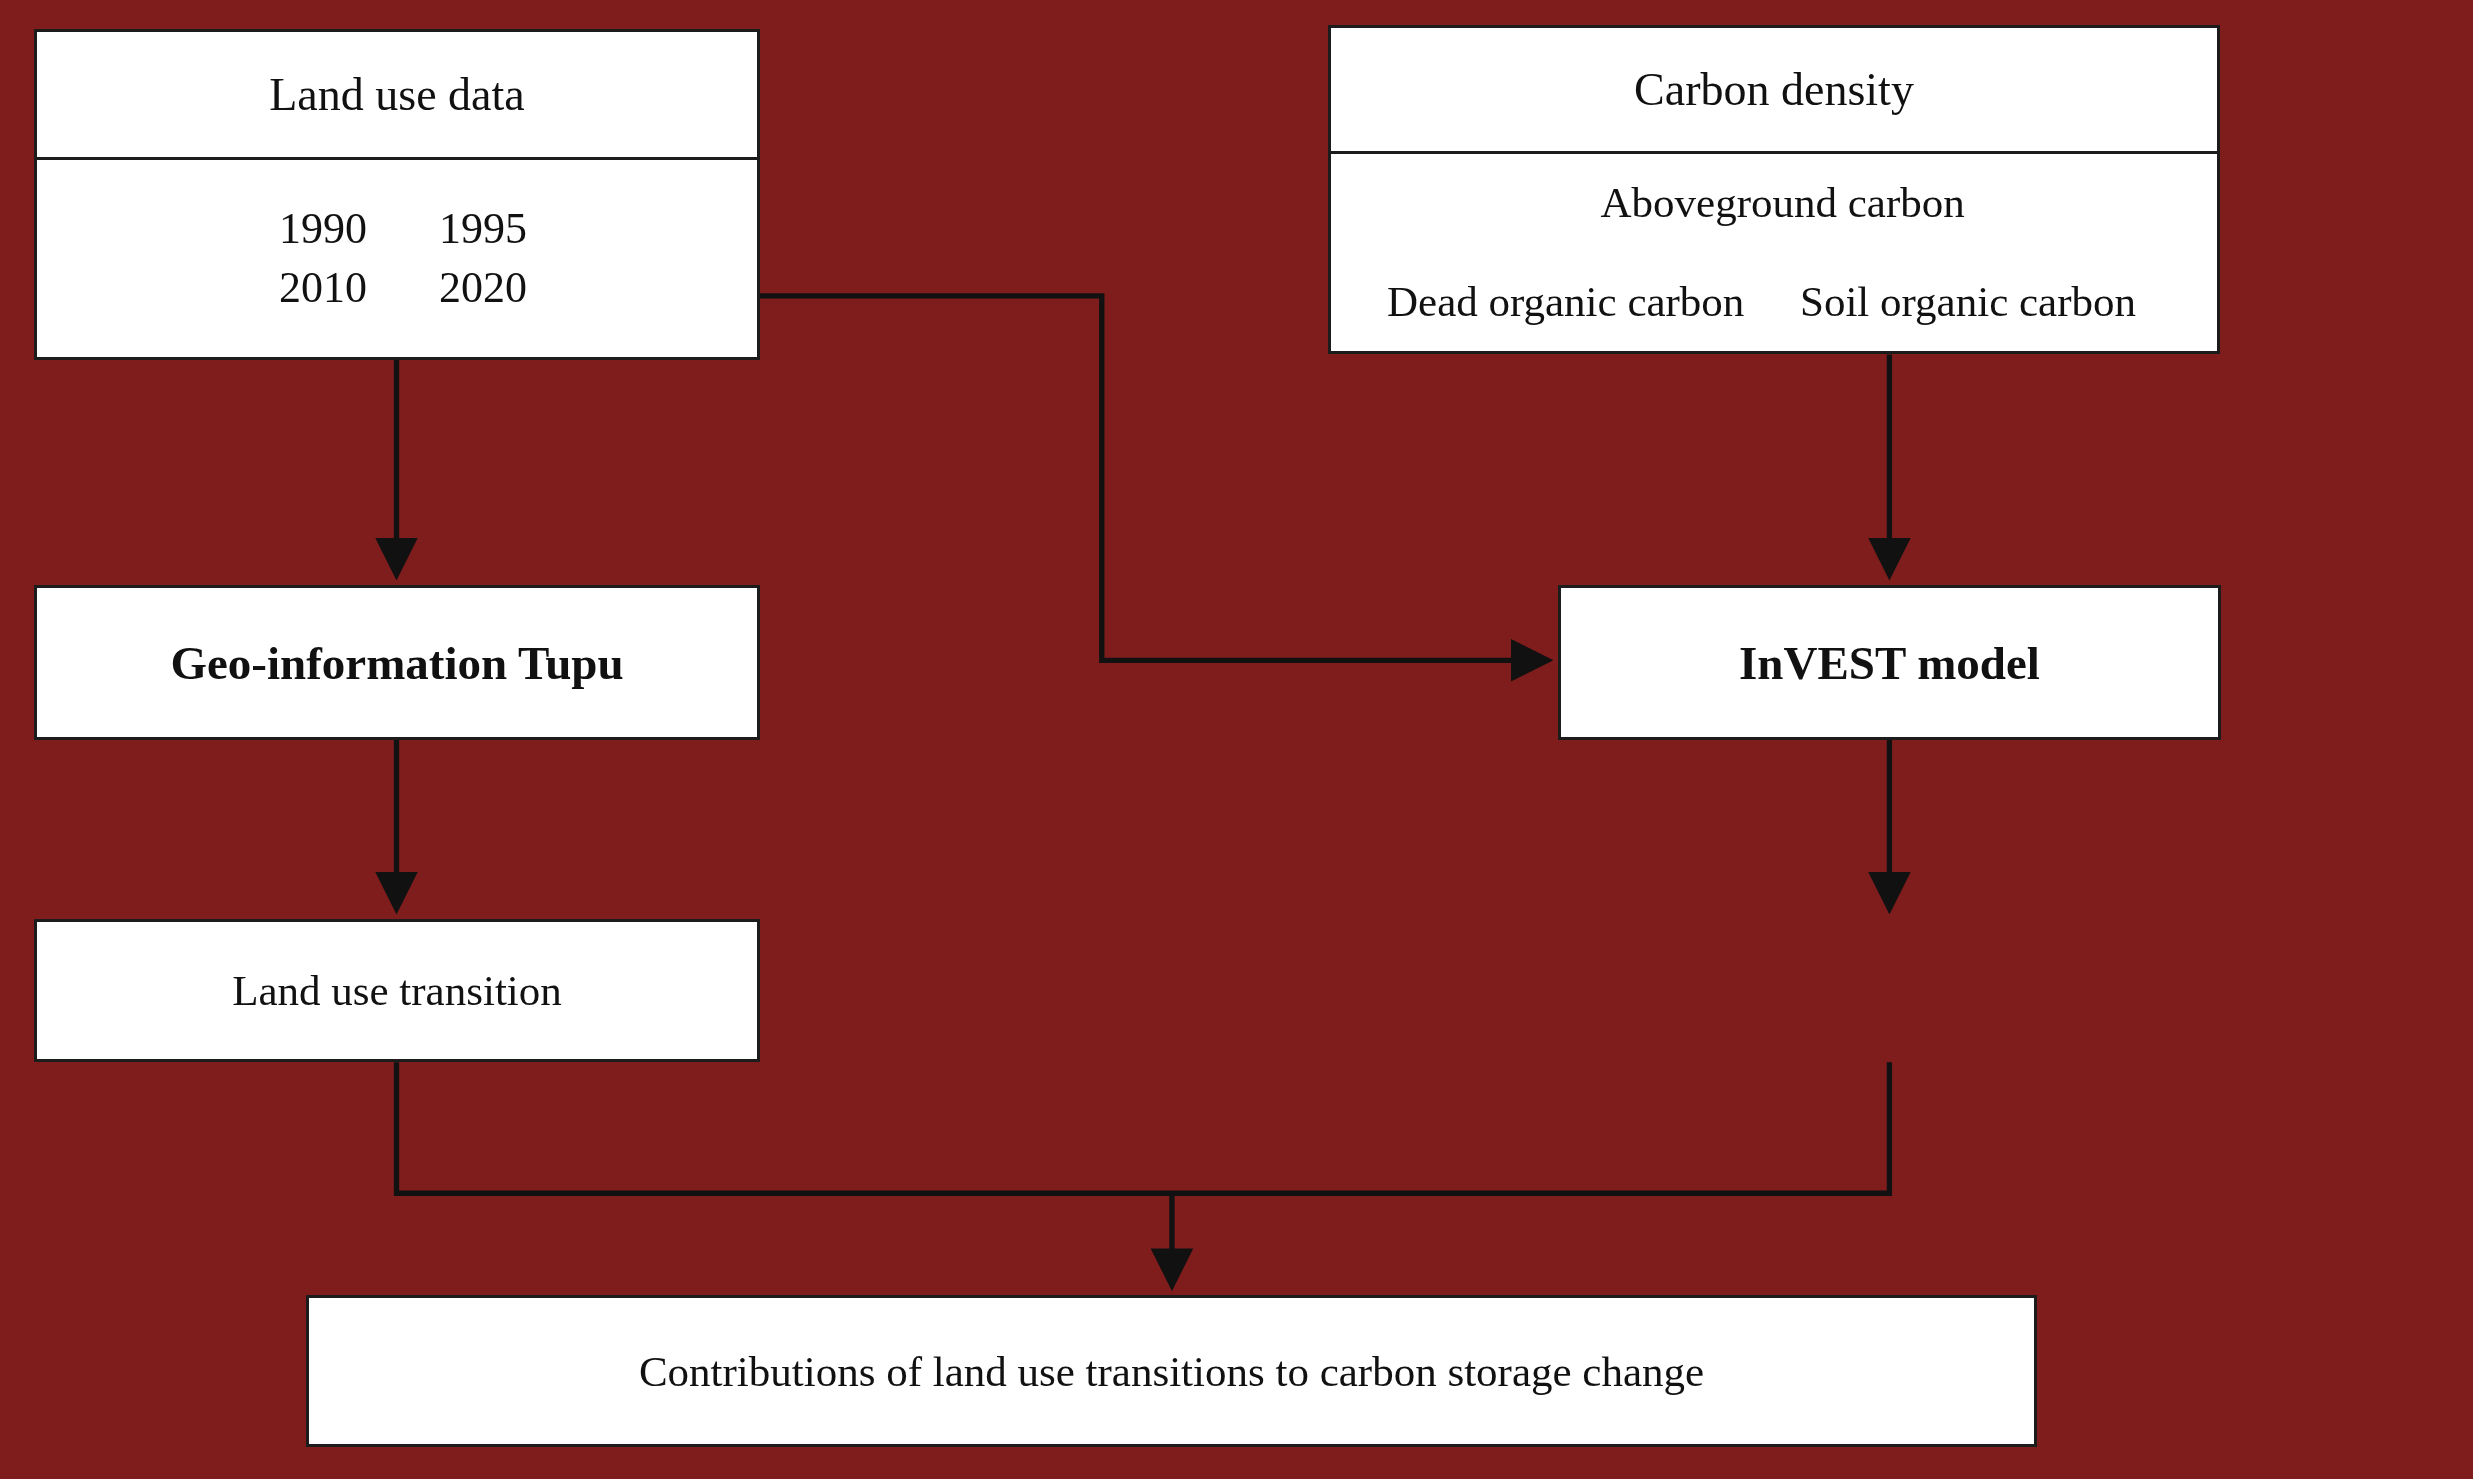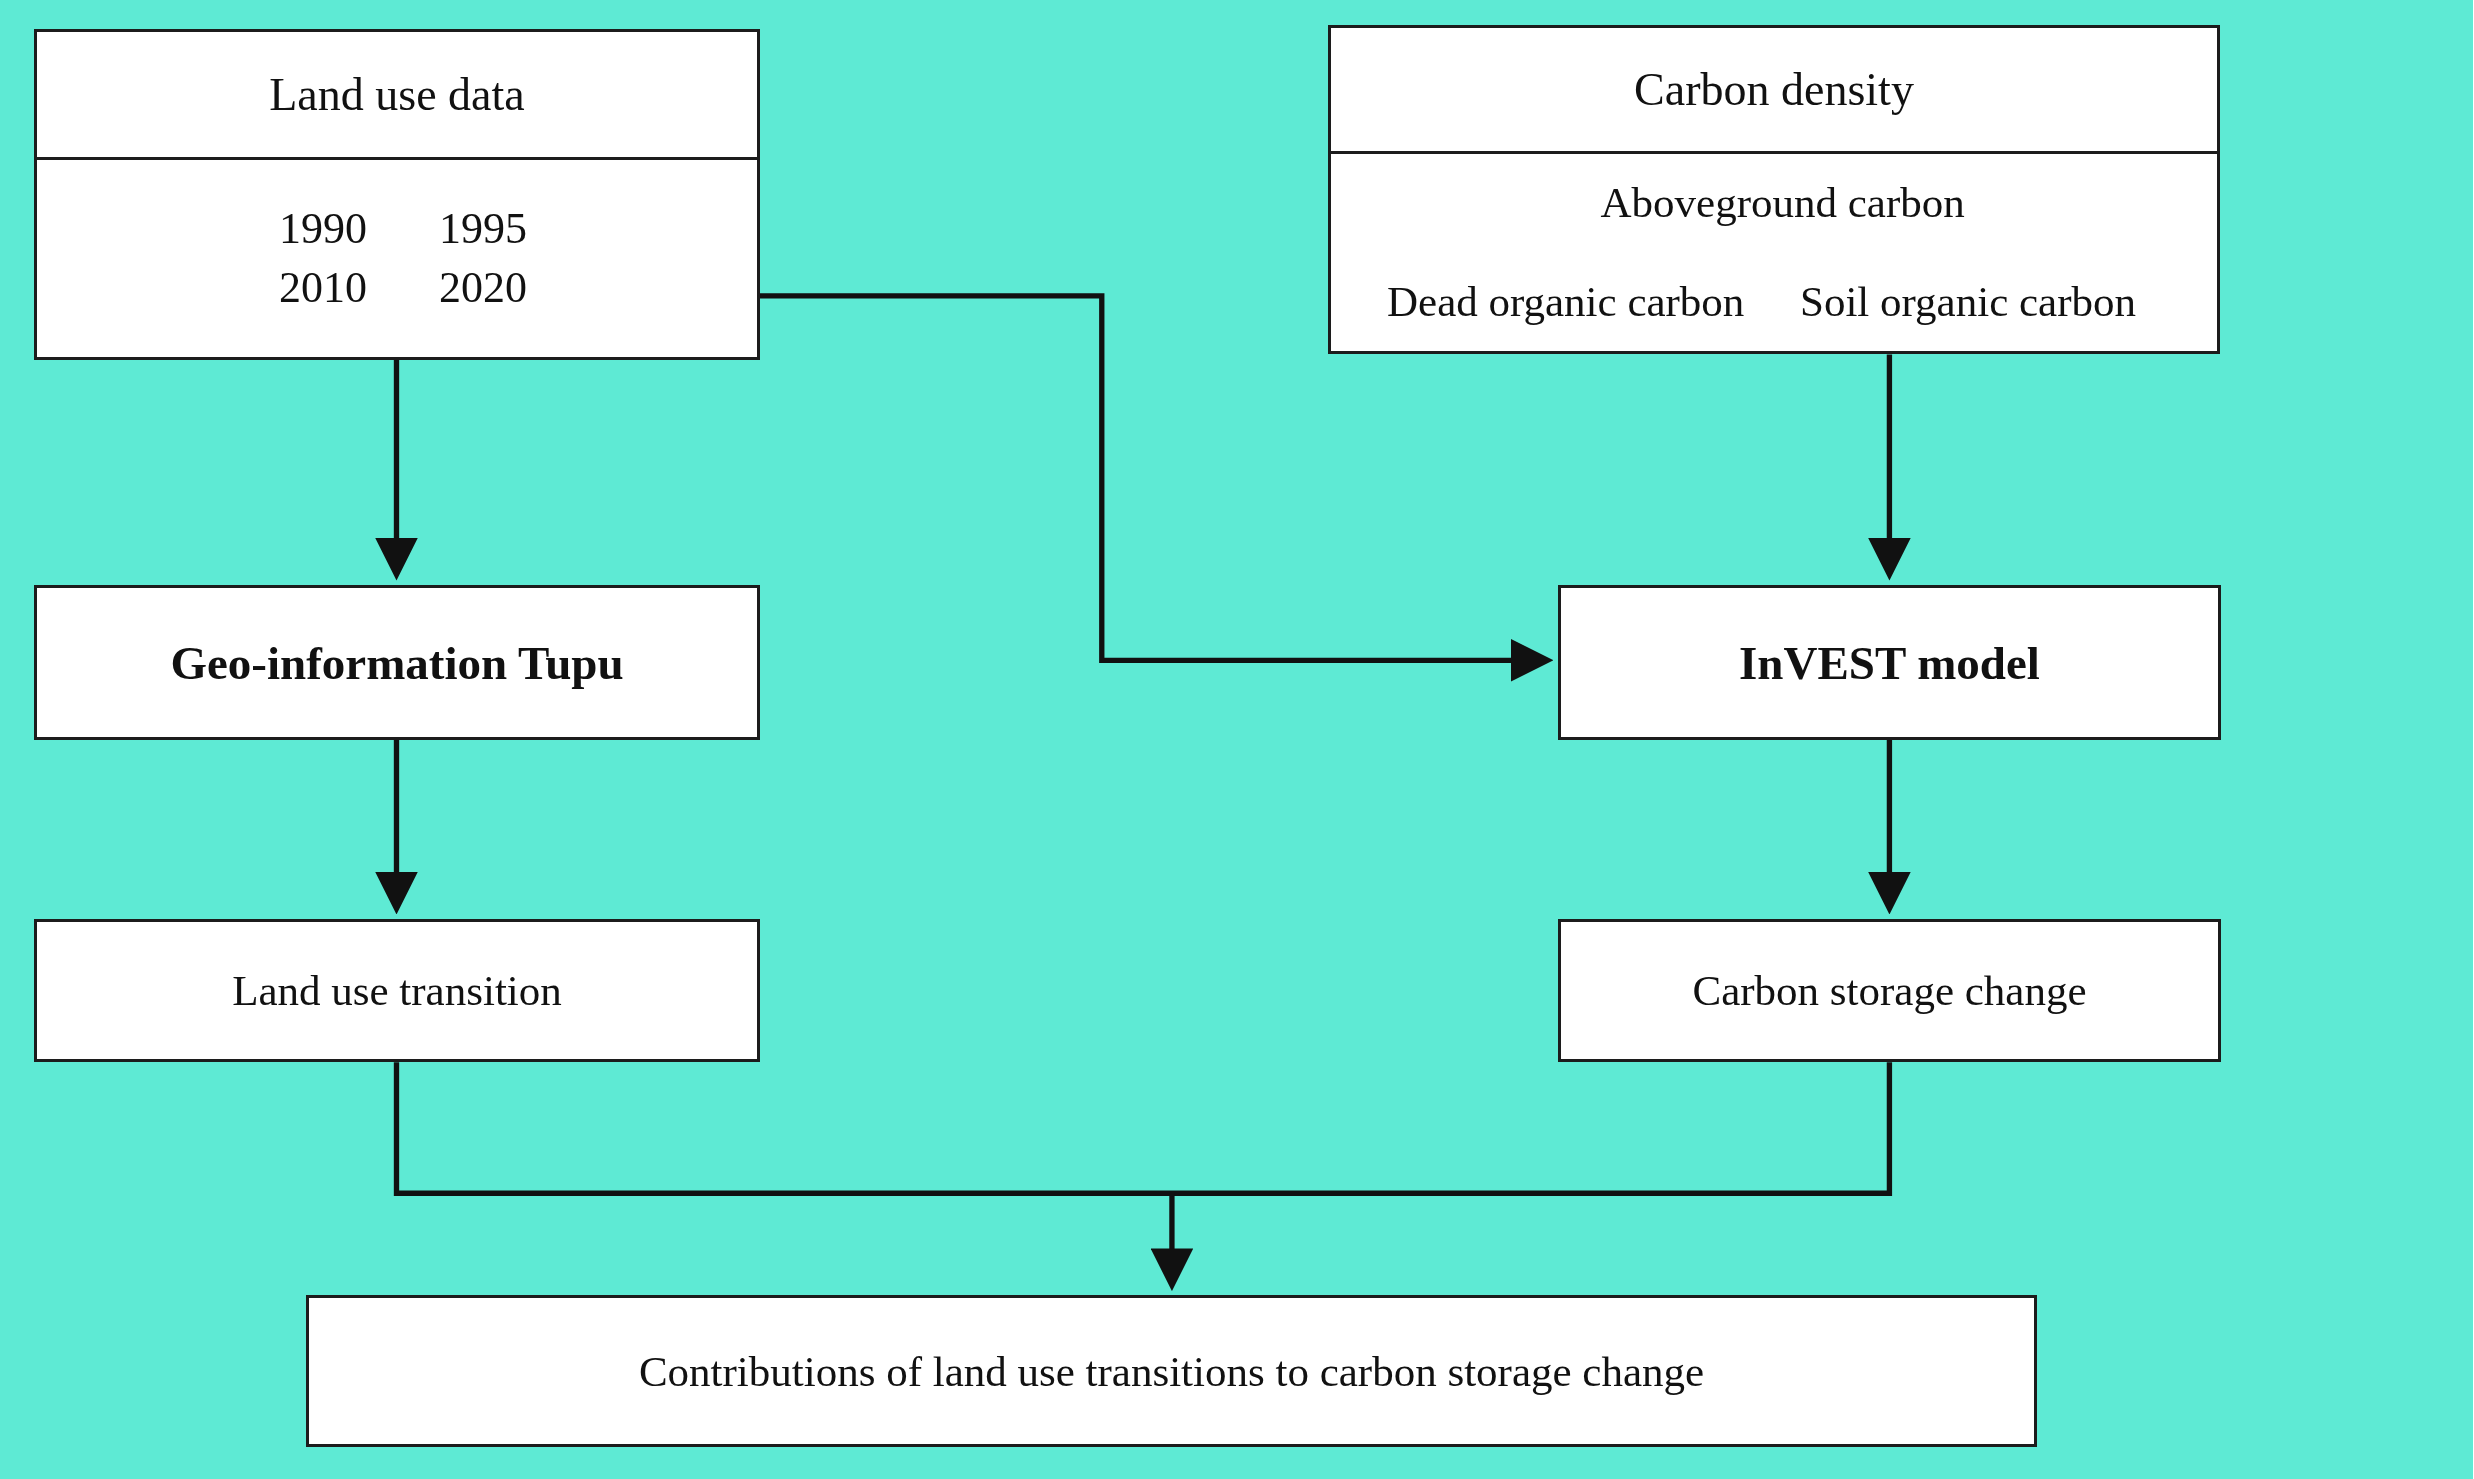--- a/index.html
+++ b/index.html
@@ -5,21 +5,21 @@
 <style>
   html, body {
     margin: 0;
     padding: 0;
     background: #ffffff;
   }
   #stage {
     position: relative;
     width: 2473px;
     height: 1480px;
-    background: #5eead4;
+    background: #7f1d1d;
     font-family: "Liberation Serif", "DejaVu Serif", serif;
     overflow: hidden;
   }
   .node {
     position: absolute;
     box-sizing: border-box;
     border: 3.8px solid #1c1c1c;
     background: #ffffff;
     display: flex;
     flex-direction: column;
@@ -167,22 +167,19 @@
   </div>
 
   <div class="node" id="node-invest">
     <div class="single bold">InVEST model</div>
   </div>
 
   <div class="node" id="node-lu-transition">
     <div class="single">Land use transition</div>
   </div>
 
-  <div class="node" id="node-carbon-storage">
-    <div class="single">Carbon storage change</div>
-  </div>
 
   <div class="node" id="node-contributions">
     <div class="single">Contributions of land use transitions to carbon storage change</div>
   </div>
 
 </div>
 
 
 </body></html>

